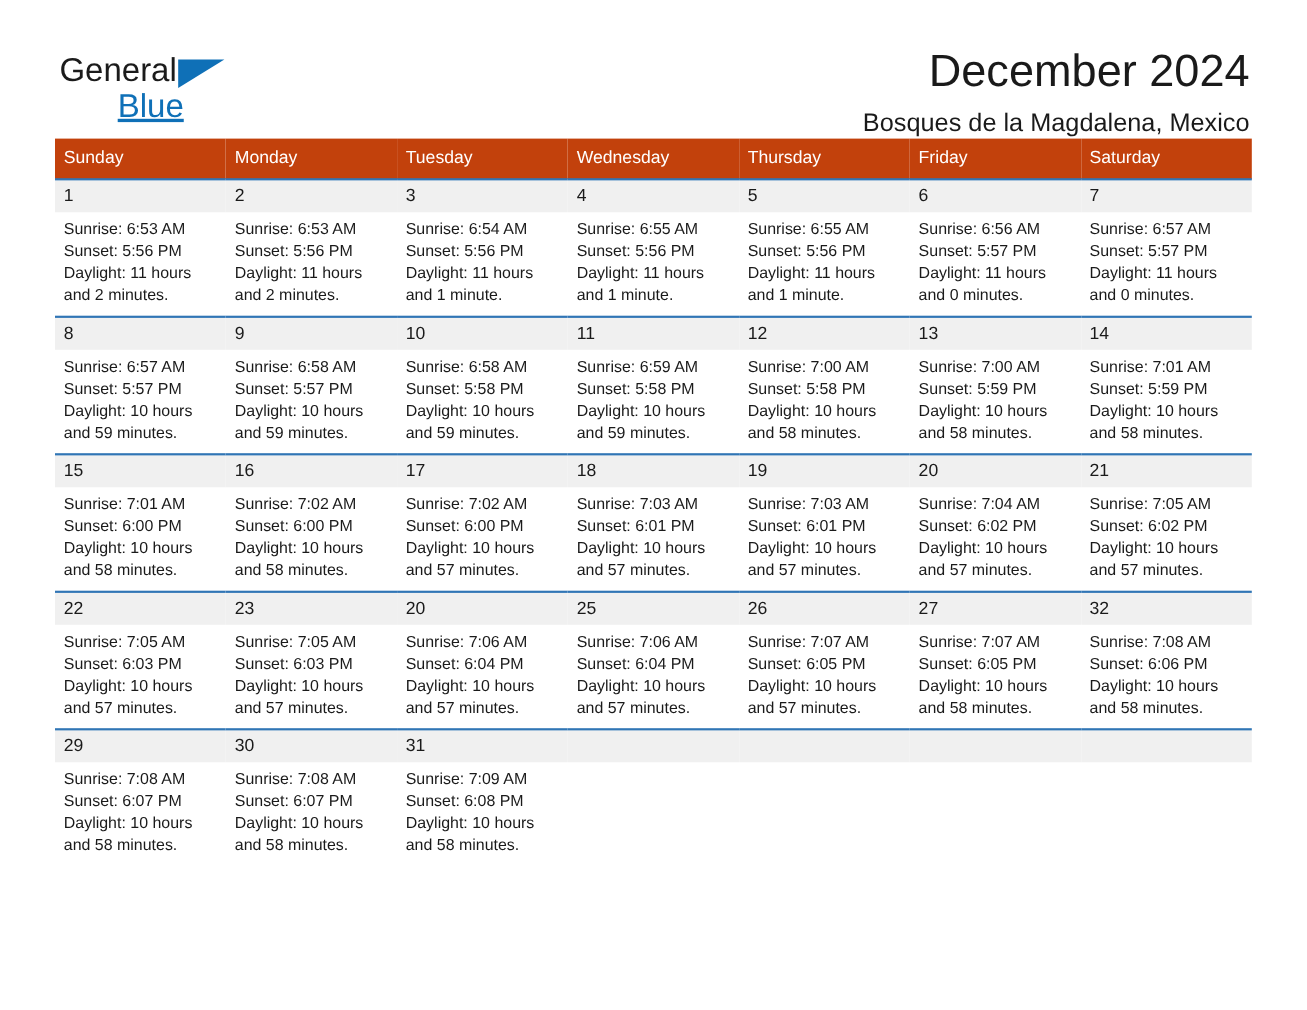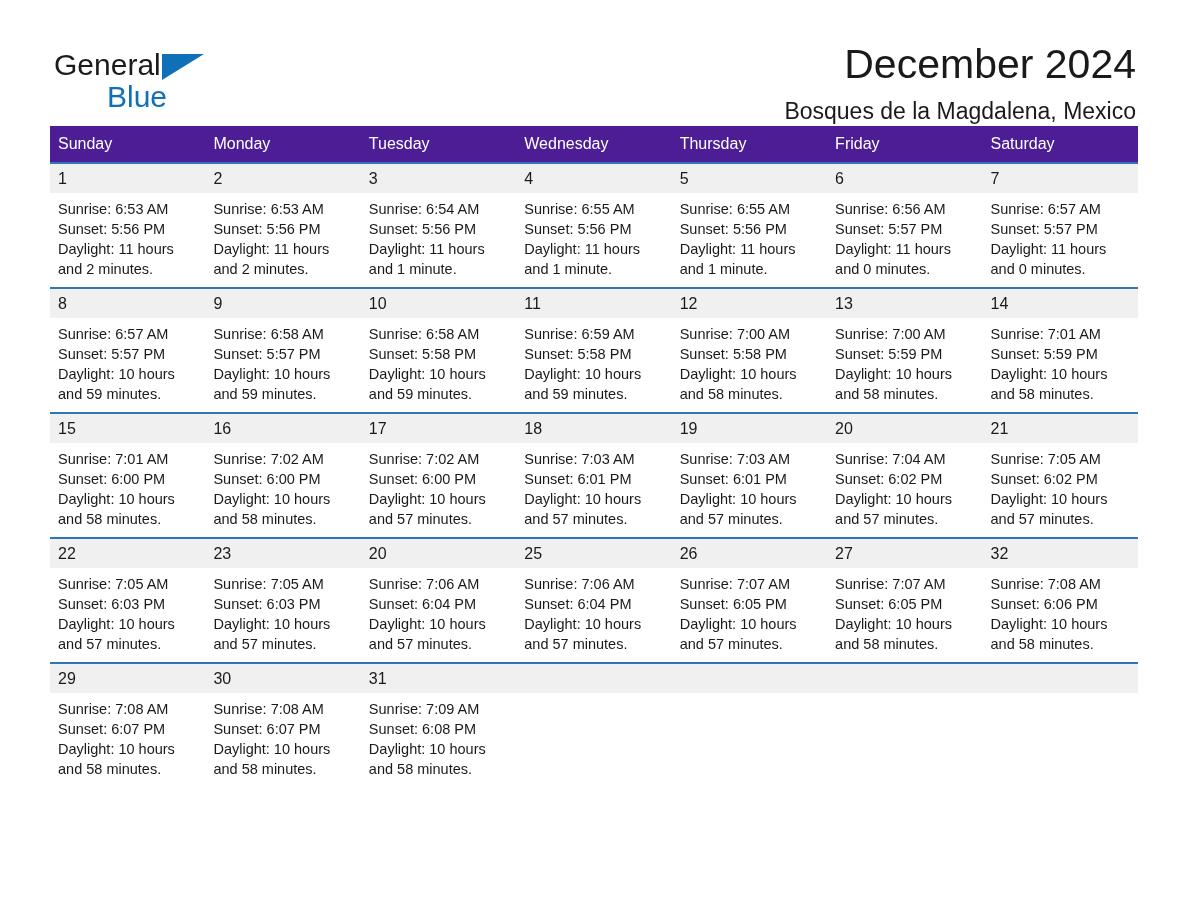--- a/index.html
+++ b/index.html
@@ -57,20 +57,21 @@
     border-bottom: 26px solid transparent;
   }
   .logo-row2 {
     margin-top: 1px;
     padding-left: 53px;
   }
   .logo-blue {
     font-size: 30px;
     line-height: 32px;
     color: #0f70b7;
+    text-decoration: underline;
   }
 
   .titles {
     text-align: right;
     padding-right: 2px;
   }
   .month-title {
     font-size: 41px;
     line-height: 48px;
     font-weight: normal;
@@ -86,21 +87,21 @@
   }
 
   
   .calendar {
     margin-top: 14px;
     width: 1088px;
     border-collapse: collapse;
     table-layout: fixed;
   }
   .calendar th {
-    background: #4c1d95;
+    background: #c2410c;
     color: #ffffff;
     font-weight: normal;
     font-size: 16px;
     text-align: left;
     padding: 6px 0 6px 8px;
     height: 24px;
     vertical-align: middle;
   }
   .calendar td {
     vertical-align: top;

